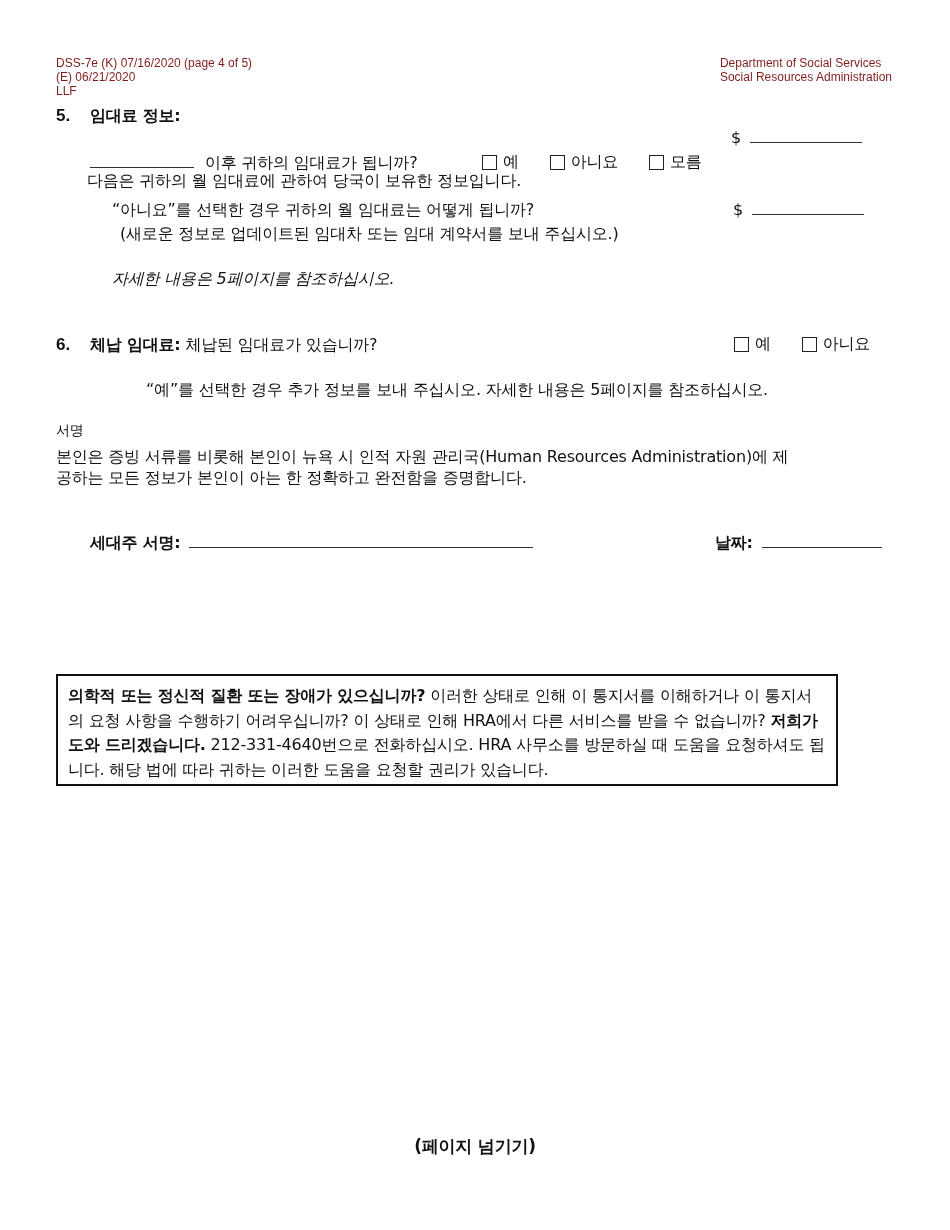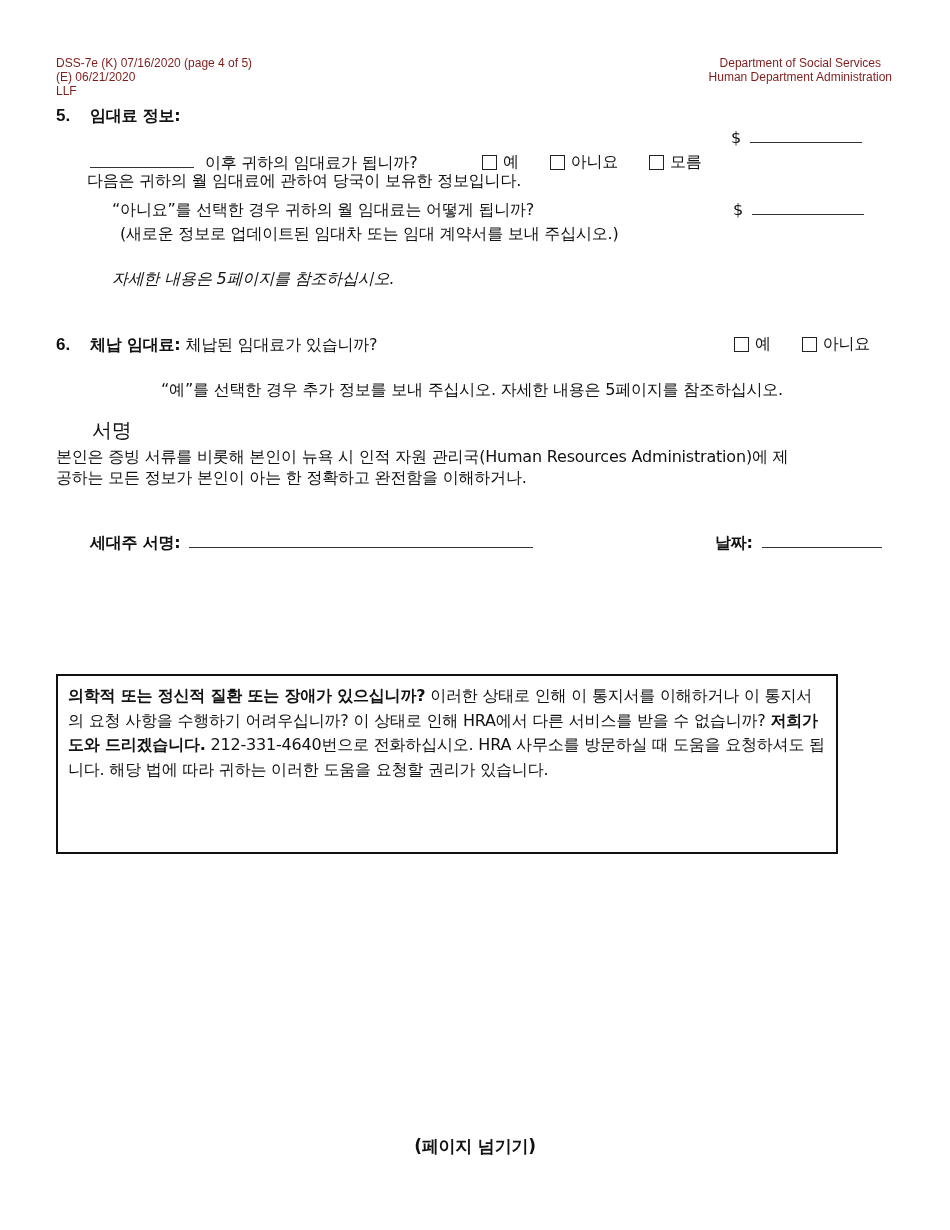--- a/index.html
+++ b/index.html
@@ -1,42 +1,42 @@
 <!DOCTYPE html>
 <html><head>
 <meta charset="utf-8">
 <style>
   html, body { margin:0; padding:0; background:#ffffff; }
   body { width:950px; height:1230px; position:relative; overflow:hidden;
          font-family:"DejaVu Sans","Liberation Sans",sans-serif; color:#111; }
   .abs { position:absolute; white-space:nowrap; }
   .hdr { font-family:"Liberation Sans",sans-serif; font-size:12px; line-height:14px; color:#7f1d1d; }
-  .hdr-right { text-align:center; }
+  .hdr-right { text-align:left; }
   .body-txt { font-size:16px; line-height:20px; letter-spacing:-0.2px; }
   .bold { font-weight:bold; }
   .secnum { font-family:"Liberation Sans",sans-serif; font-weight:bold; font-size:17px; }
   .blank { display:inline-block; border-bottom:1px solid #333; height:14px; vertical-align:baseline; }
   .cb { display:inline-block; width:15px; height:15px; border:1.5px solid #222; box-sizing:border-box;
         vertical-align:-2px; margin-right:6px; background:#fff; }
   .opt { display:inline-flex; align-items:center; margin-right:26px; }
-  .notice { position:absolute; left:56px; top:674px; width:782px; height:180px; border:2px solid #111;
+  .notice { position:absolute; left:56px; top:674px; width:782px; height:112px; border:2px solid #111;
             box-sizing:border-box; padding:8px 10px; font-size:16px; line-height:24.5px; letter-spacing:-0.2px; }
   .notice p { margin:0; white-space:normal; }
 </style>
 </head>
 <body>
 
 <div class="abs hdr" style="left:56px; top:56px;">
   <div>DSS-7e (K) 07/16/2020 (page 4 of 5)</div>
   <div>(E) 06/21/2020</div>
   <div>LLF</div>
 </div>
 <div class="abs hdr hdr-right" style="right:58px; top:56px;">
   <div>Department of Social Services</div>
-  <div>Human Department Administration</div>
+  <div>Social Resources Administration</div>
 </div>
 
 <div class="abs secnum" style="left:56px; top:106px;">5.</div>
 <div class="abs body-txt bold" style="left:90px; top:106px;">임대료 정보:</div>
 <div class="abs body-txt" style="left:87px; top:128px;margin-top:43px;">다음은 귀하의 월 임대료에 관하여 당국이 보유한 정보입니다.</div>
 <div class="abs body-txt" style="left:731px; top:128px;">
   <span>$</span>
   <span class="blank" style="width:112px; margin-left:4px;"></span>
 </div>
 
@@ -75,25 +75,25 @@
 <div class="abs body-txt" style="left:734px; top:334px;">
   <span class="opt">
       <span class="cb"></span>
       <span>예</span>
     </span>
   <span class="opt" style="margin-right:0">
       <span class="cb"></span>
       <span>아니요</span>
     </span>
 </div>
-<div class="abs body-txt" style="left:146px; top:380px;margin-left:15px;">“예”를 선택한 경우 추가 정보를 보내 주십시오. 자세한 내용은 5페이지를 참조하십시오.</div>
+<div class="abs body-txt" style="left:146px; top:380px;">“예”를 선택한 경우 추가 정보를 보내 주십시오. 자세한 내용은 5페이지를 참조하십시오.</div>
 
-<div class="abs body-txt" style="left:56px; top:420px; font-size:20px;margin-left:36px;">서명</div>
+<div class="abs body-txt" style="left:56px; top:420px; font-size:14px;">서명</div>
 <div class="abs body-txt" style="left:56px; top:447px;">본인은 증빙 서류를 비롯해 본인이 뉴욕 시 인적 자원 관리국(Human Resources Administration)에 제</div>
-<div class="abs body-txt" style="left:56px; top:468px;">공하는 모든 정보가 본인이 아는 한 정확하고 완전함을 이해하거나.</div>
+<div class="abs body-txt" style="left:56px; top:468px;">공하는 모든 정보가 본인이 아는 한 정확하고 완전함을 증명합니다.</div>
 
 <div class="abs body-txt" style="left:90px; top:533px;">
   <span class="bold">세대주 서명:</span>
   <span class="blank" style="width:344px; margin-left:4px;"></span>
 </div>
 <div class="abs body-txt" style="left:715px; top:533px;">
   <span class="bold">날짜:</span>
   <span class="blank" style="width:120px; margin-left:4px;"></span>
 </div>
 

